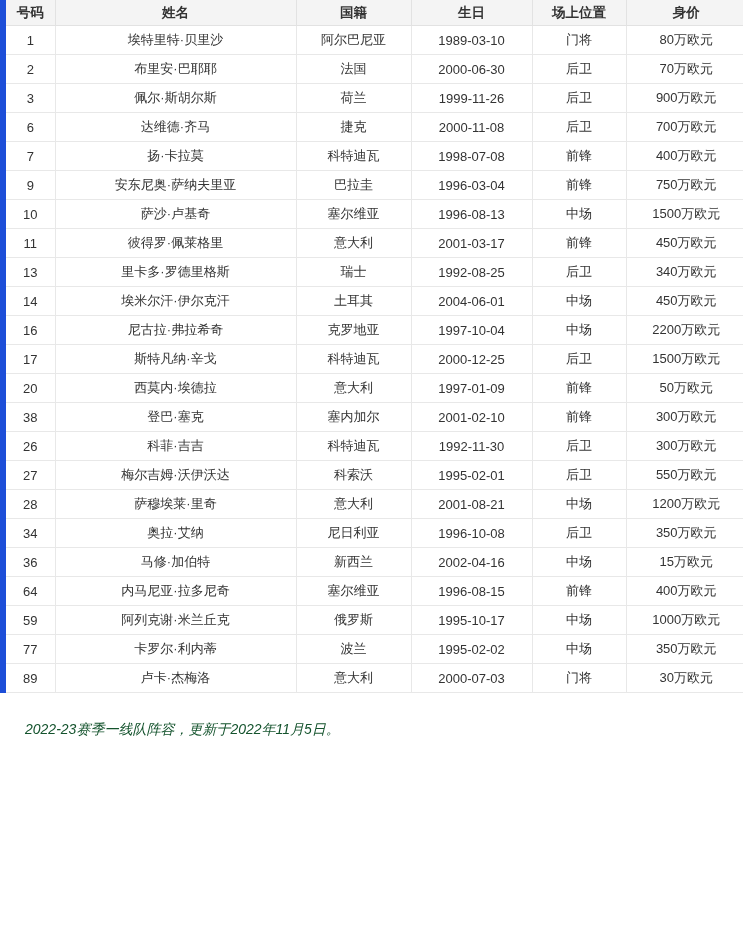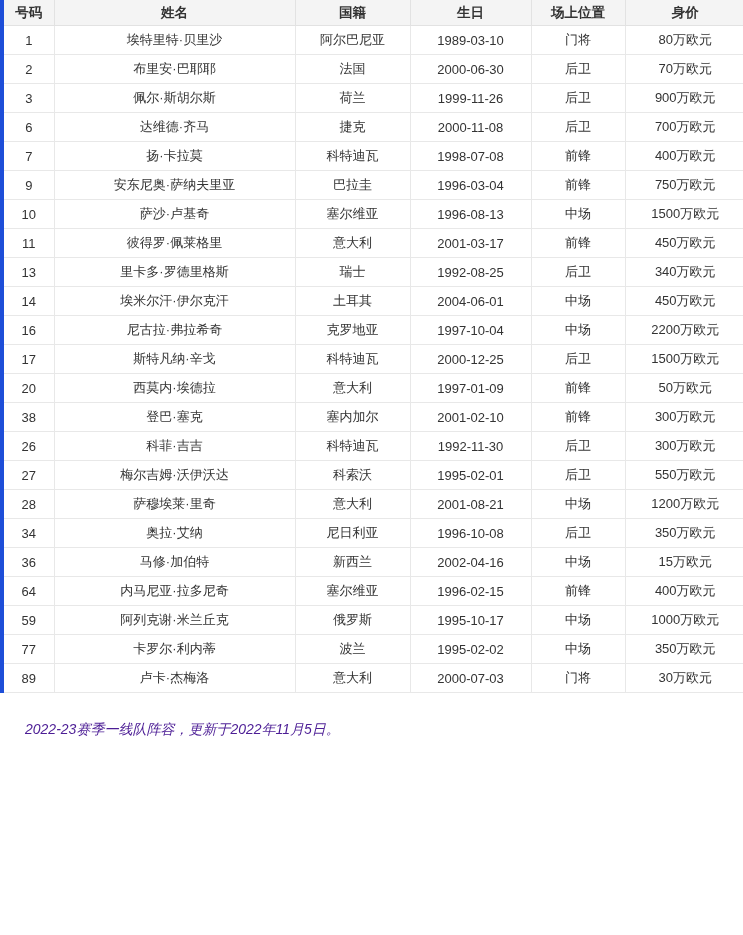--- a/index.html
+++ b/index.html
@@ -35,34 +35,34 @@
     font-size: 13px;
     height: 28px;
     padding: 0;
     text-align: center;
     border: 1px solid #e8e8e8;
     background: #ffffff;
     white-space: nowrap;
     overflow: hidden;
   }
   table.squad th:first-child,
-  table.squad td:first-child { border-left: 4px solid #1d4ed8; }
+  table.squad td:first-child { border-left: 6px solid #1d4ed8; }
   table.squad th:last-child,
   table.squad td:last-child { border-right: none; }
   .col-number   { width: 52px; }
   .col-name     { width: 241px; }
   .col-nation   { width: 115px; }
   .col-birthday { width: 121px; }
   .col-position { width: 94px; }
   .col-value    { width: 120px; }
   .footnote {
     margin: 28px 0 0 25px;
     font-style: italic;
     font-size: 14px;
-    color: #4c1d95;
+    color: #14532d;
   }
 </style>
 </head>
 <body>
 
 <div class="page">
   <table class="squad">
     <colgroup>
       <col class="col-number">
       <col class="col-name">
@@ -231,21 +231,21 @@
           <td>马修·加伯特</td>
           <td>新西兰</td>
           <td>2002-04-16</td>
           <td>中场</td>
           <td>15万欧元</td>
         </tr>
         <tr>
           <td>64</td>
           <td>内马尼亚·拉多尼奇</td>
           <td>塞尔维亚</td>
-          <td>1996-02-15</td>
+          <td>1996-08-15</td>
           <td>前锋</td>
           <td>400万欧元</td>
         </tr>
         <tr>
           <td>59</td>
           <td>阿列克谢·米兰丘克</td>
           <td>俄罗斯</td>
           <td>1995-10-17</td>
           <td>中场</td>
           <td>1000万欧元</td>

